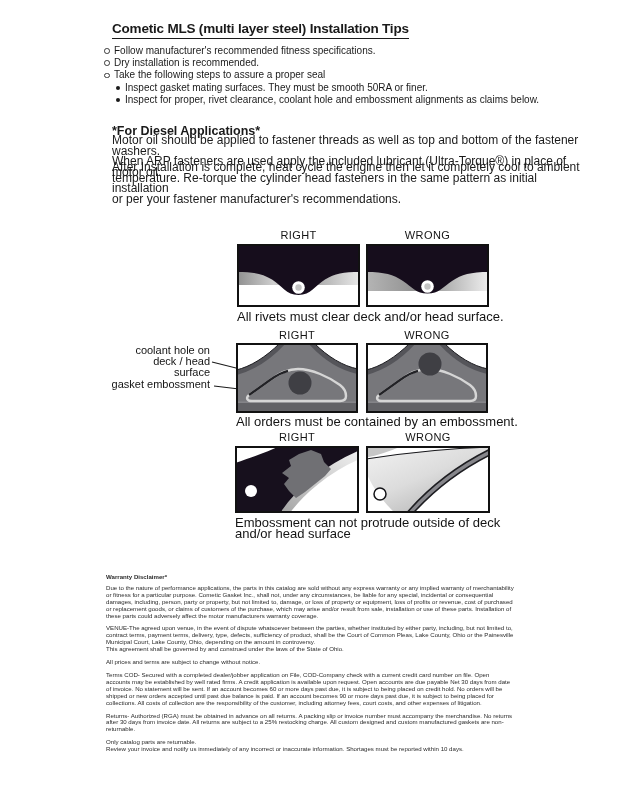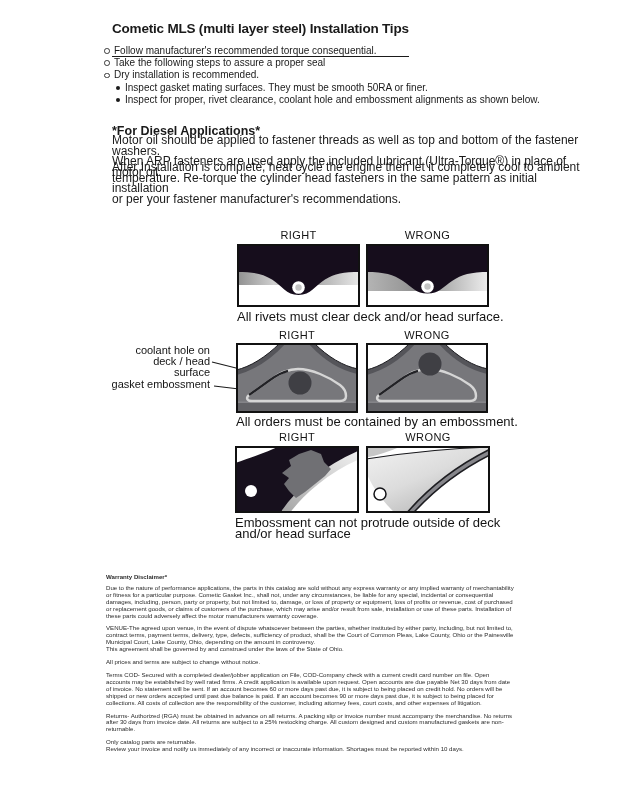--- a/index.html
+++ b/index.html
@@ -1,21 +1,21 @@
 <!DOCTYPE html>
 <html><head>
 <meta charset="utf-8">
 <style>
   html,body{margin:0;padding:0;background:#fff;}
   .page{position:relative;width:618px;height:800px;background:#ffffff;
         font-family:"Liberation Sans", sans-serif;color:#1a1a1a;overflow:hidden;}
   .abs{position:absolute;}
 
   .title{left:112px;top:21px;font-size:13.5px;font-weight:bold;letter-spacing:-0.2px;
-         border-bottom:1.6px solid #1a1a1a;padding-bottom:20px;white-space:nowrap;}
+         border-bottom:1.6px solid #1a1a1a;padding-bottom:2px;white-space:nowrap;}
 
   .tips{left:104px;top:45px;width:470px;font-size:10px;line-height:12.2px;}
   .tip{position:relative;padding-left:10px;white-space:nowrap;}
   .tip::before{content:"";position:absolute;left:0;top:3.2px;width:3.6px;height:3.6px;
                border:1px solid #3a3a3a;border-radius:50%;}
   .subtip{position:relative;margin-left:12px;padding-left:9px;white-space:nowrap;}
   .subtip::before{content:"";position:absolute;left:0;top:4px;width:4px;height:4px;
                   background:#1a1a1a;border-radius:50%;}
 
   .diesel-head{left:112px;top:124px;font-size:12.5px;font-weight:bold;}
@@ -34,25 +34,25 @@
   svg{display:block;}
 </style>
 </head>
 <body>
 
 <div class="page">
 
   <div class="abs title">Cometic MLS (multi layer steel) Installation Tips</div>
 
   <div class="abs tips">
-    <div class="tip">Follow manufacturer's recommended torque consequential.</div>
+    <div class="tip">Follow manufacturer's recommended fitness specifications.</div>
+    <div class="tip">Dry installation is recommended.</div>
     <div class="tip">Take the following steps to assure a proper seal</div>
-    <div class="tip">Dry installation is recommended.</div>
     <div class="subtip">Inspect gasket mating surfaces.  They must be smooth 50RA or finer.</div>
-    <div class="subtip">Inspect for proper, rivet clearance, coolant hole and embossment alignments as shown below.</div>
+    <div class="subtip">Inspect for proper, rivet clearance, coolant hole and embossment alignments as claims below.</div>
   </div>
 
   <div class="abs diesel-head">*For Diesel Applications*</div>
   <div class="abs para p1">Motor oil should be applied to fastener threads as well as top and bottom of the fastener washers.
 When ARP fasteners are used apply the included lubricant (Ultra-Torque®) in place of motor oil.</div>
   <div class="abs para p2">After Installation is complete, heat cycle the engine then let it completely cool to ambient
 temperature. Re-torque the cylinder head fasteners in the same pattern as initial installation
 or per your fastener manufacturer's recommendations.</div>
 
   <div class="abs dlabel" style="left:237px;top:229px;width:123px;">RIGHT</div>

